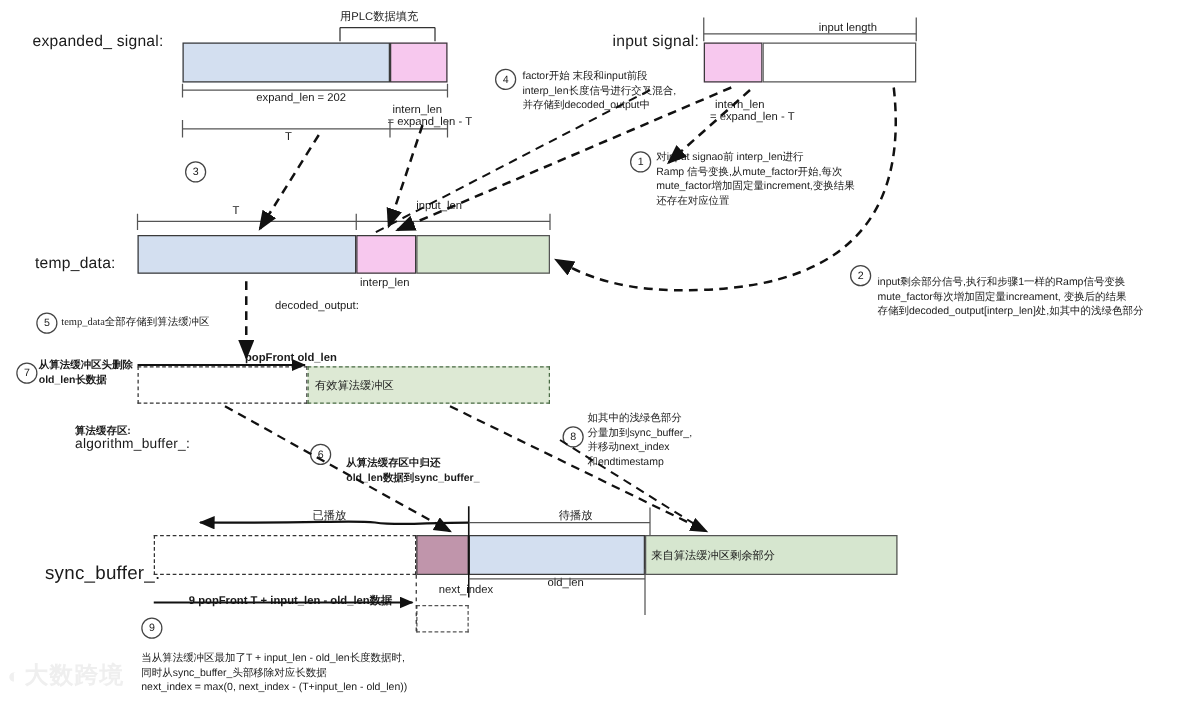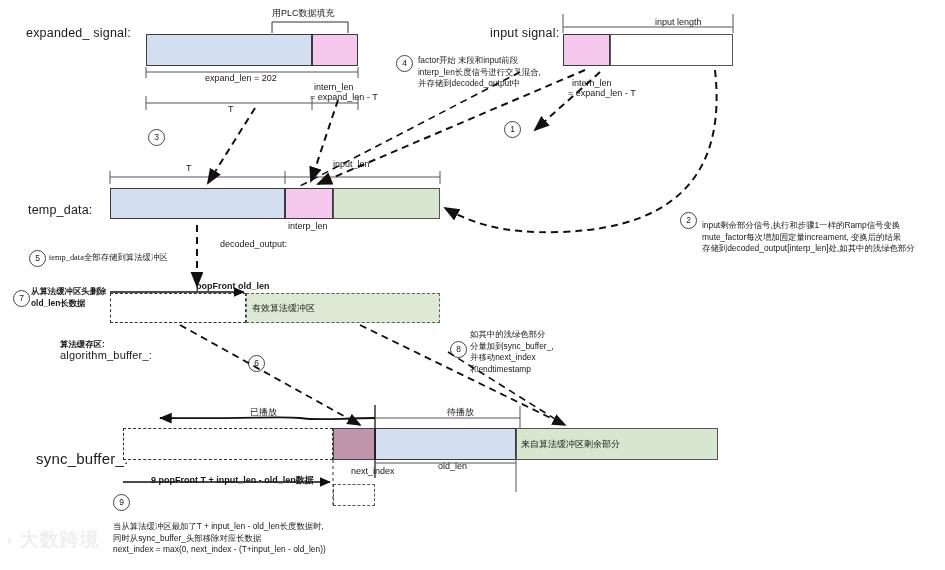--- a/index.html
+++ b/index.html
@@ -104,37 +104,43 @@
   <div class="lbl small" style="left:521px;top:439px;">来自算法缓冲区剩余部分</div>
 
   <div class="lbl small" style="left:351px;top:466px;">next_index</div>
   <div class="lbl small" style="left:438px;top:461px;">old_len</div>
 
   <div class="lbl cap-b" style="left:151px;top:475px;">9 popFront T + input_len - old_len数据</div>
 
   <div class="seg dashed-plain" style="left:333px;top:484px;width:42px;height:22px;"></div>
 
   <div class="step" style="left:504px;top:121px;">1</div>
+  <div class="lbl note" style="left:525px;top:120px;">对input signao前 interp_len进行
+Ramp 信号变换,从mute_factor开始,每次
+mute_factor增加固定量increment,变换结果
+还存在对应位置</div>
 
   <div class="step" style="left:680px;top:212px;">2</div>
   <div class="lbl note" style="left:702px;top:220px;">input剩余部分信号,执行和步骤1一样的Ramp信号变换
 mute_factor每次增加固定量increament, 变换后的结果
 存储到decoded_output[interp_len]处,如其中的浅绿色部分</div>
 
   <div class="step" style="left:148px;top:129px;">3</div>
 
   <div class="step" style="left:396px;top:55px;">4</div>
   <div class="lbl note" style="left:418px;top:55px;">factor开始 末段和input前段
 interp_len长度信号进行交叉混合,
 并存储到decoded_output中</div>
 
   <div class="step" style="left:29px;top:250px;">5</div>
   <div class="lbl note" style="left:49px;top:252px;font-family:Liberation Serif, serif;">temp_data全部存储到算法缓冲区</div>
 
   <div class="step" style="left:248px;top:355px;">6</div>
+  <div class="lbl note-b" style="left:277px;top:365px;">从算法缓存区中归还
+old_len数据到sync_buffer_</div>
 
   <div class="step" style="left:13px;top:290px;">7</div>
   <div class="lbl note-b" style="left:31px;top:286px;">从算法缓冲区头删除
 old_len长数据</div>
 
   <div class="step" style="left:450px;top:341px;">8</div>
   <div class="lbl note" style="left:470px;top:329px;">如其中的浅绿色部分
 分量加到sync_buffer_,
 并移动next_index
 和endtimestamp</div>

